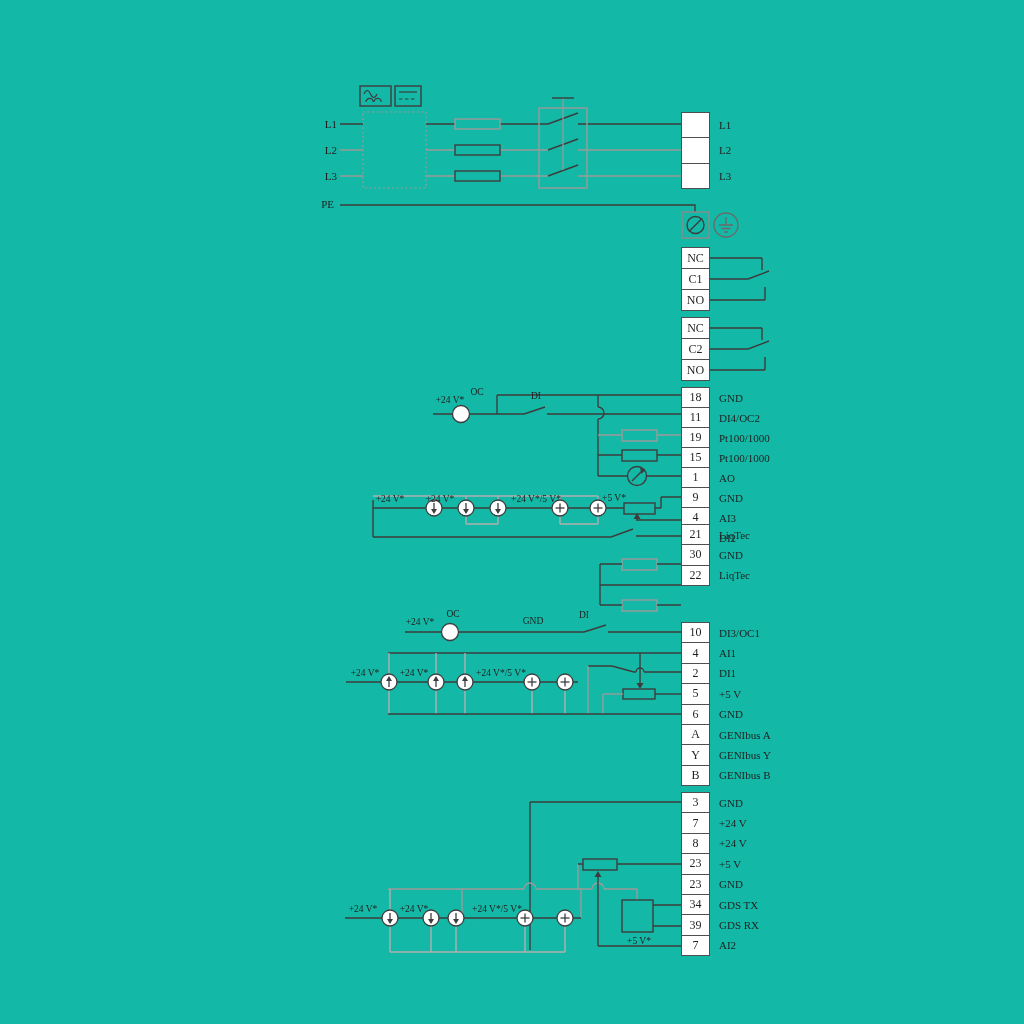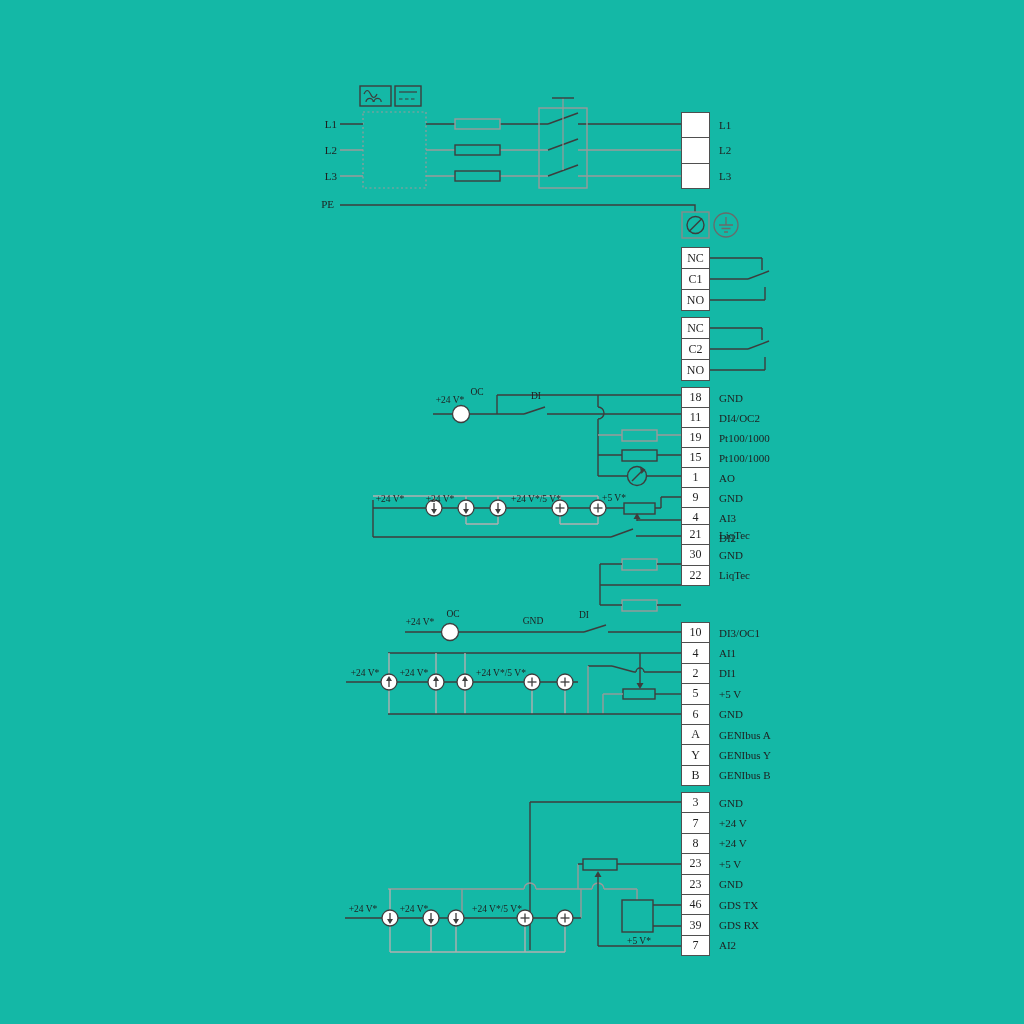--- a/index.html
+++ b/index.html
@@ -389,21 +389,21 @@
     </div>
       <div class="trow">
       <div class="tcell">23</div>
       <div class="tlabel">+5 V</div>
     </div>
       <div class="trow">
       <div class="tcell">23</div>
       <div class="tlabel">GND</div>
     </div>
       <div class="trow">
-      <div class="tcell">46</div>
+      <div class="tcell">34</div>
       <div class="tlabel">GDS TX</div>
     </div>
       <div class="trow">
       <div class="tcell">39</div>
       <div class="tlabel">GDS RX</div>
     </div>
       <div class="trow">
       <div class="tcell">7</div>
       <div class="tlabel">AI2</div>
     </div>

